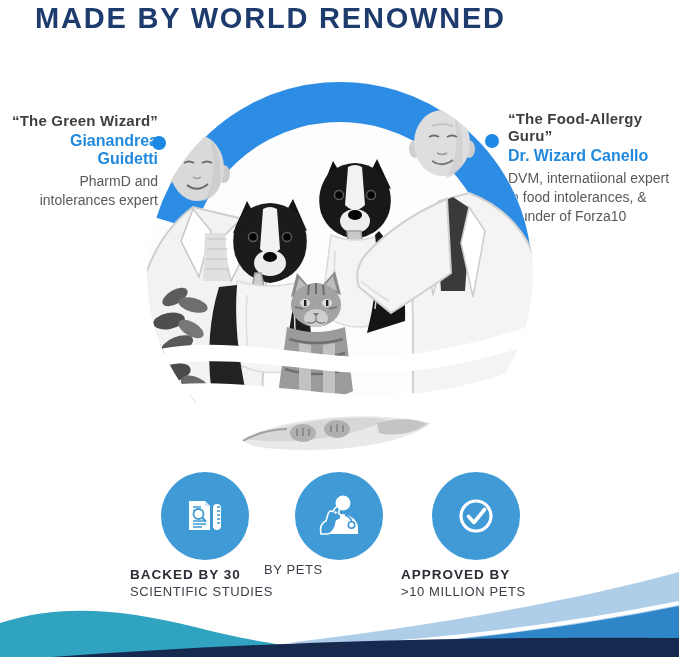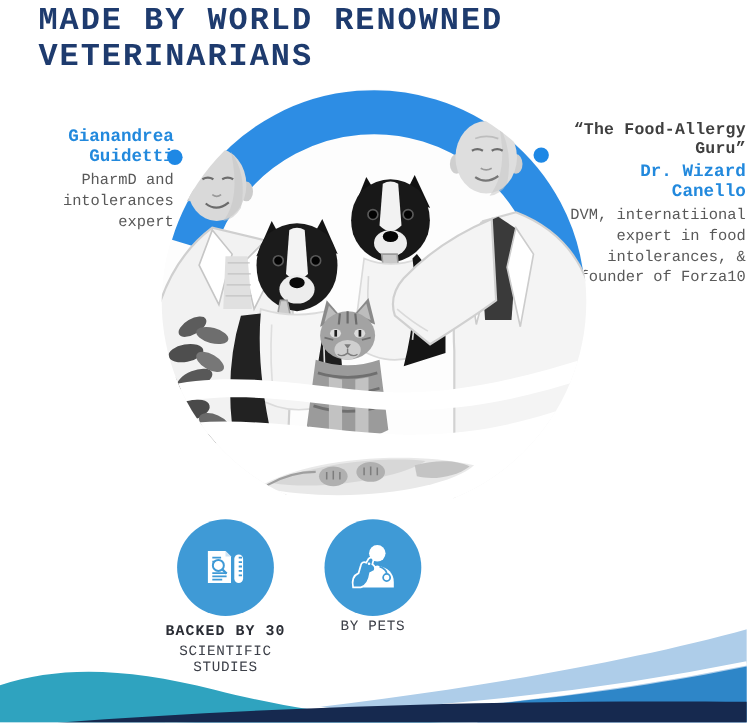--- a/index.html
+++ b/index.html
@@ -1,61 +1,61 @@
 <!DOCTYPE html>
 <html><head>
 <meta charset="utf-8">
 <style>
   html,body{margin:0;padding:0;background:#ffffff;}
   .frame{
     position:relative;width:679px;height:657px;overflow:hidden;background:#ffffff;
-    font-family:Liberation Mono, monospace;
+    font-family:Liberation Sans, sans-serif;
   }
   
   .title{
     position:absolute;left:35px;top:2px;width:620px;
     font-size:29px;font-weight:bold;color:#1e3b6e;letter-spacing:1.8px;line-height:1.14;
   }
   
   .expert{position:absolute;font-size:14px;color:#595959;}
   .expert .quote{font-size:15px;font-weight:bold;color:#3f3f3f;letter-spacing:.2px;}
   .expert .name{font-size:16px;font-weight:bold;color:#2289dd;margin-top:3px;}
   .expert .desc{margin-top:4px;line-height:1.34;}
   .expert-left{left:6px;top:112px;width:152px;text-align:right;}
-  .expert-right{left:508px;top:110px;width:170px;text-align:right;}
+  .expert-right{left:508px;top:110px;width:170px;text-align:left;}
   .accent-dot{
     position:absolute;width:14px;height:14px;border-radius:50%;background:#1e88e5;
   }
   .dot-left{left:152px;top:136px;}
   .dot-right{left:485px;top:134px;}
   
   .hero{position:absolute;left:147px;top:81px;width:386px;height:386px;}
   
-  .badge{position:absolute;top:472px;width:150px;text-align:center;}
+  .badge{position:absolute;top:472px;width:150px;}
   .badge-1{left:130px;} .badge-2{left:264px;} .badge-3{left:401px;}
   .badge .disc{
     width:88px;height:88px;border-radius:50%;background:#3f9ad6;margin:0 auto;
     display:flex;align-items:center;justify-content:center;
   }
   .badge .cap1{margin-top:7px;font-size:13.5px;font-weight:bold;color:#2a2d35;letter-spacing:1px;}
   .badge .cap2{margin-top:2px;font-size:13px;color:#3d4049;letter-spacing:.6px;}
   
   .waves{position:absolute;left:0;top:557px;width:679px;height:100px;}
 </style>
 </head>
 <body>
 
 <div class="frame">
 
   <div class="title">
     <div>MADE BY WORLD RENOWNED</div>
-    <div>VETERINARIANS</div>
   </div>
 
   <div class="expert expert-left">
+    <div class="quote">“The Green Wizard”</div>
     <div class="name">Gianandrea Guidetti</div>
     <div class="desc">PharmD and intolerances expert</div>
   </div>
   <div class="accent-dot dot-left"></div>
 
   <div class="expert expert-right">
     <div class="quote">“The Food-Allergy Guru”</div>
     <div class="name">Dr. Wizard Canello</div>
     <div class="desc">DVM, internatiional expert in food intolerances, &amp; founder of Forza10</div>
   </div>
@@ -210,20 +210,30 @@
         <path d="M13,42 Q13,25 28,22 Q43,25 43,37 L43,42 Z" fill="#ffffff"></path>
         <path d="M30,23 Q37,26 36.5,30" stroke="#3f9ad6" stroke-width="1.6" fill="none"></path>
         <circle cx="36.5" cy="33" r="3.2" fill="none" stroke="#3f9ad6" stroke-width="1.6"></circle>
         <path d="M6,42 Q4,32 11,29 L13,22 Q14,18 18,19.5 L20,16 Q23,13.5 24.5,17 L23.5,21 Q27,23 25.5,27 L21.5,29 Q20,40 13,42 Z" fill="#3f9ad6" stroke="#ffffff" stroke-width="1.6"></path>
         <circle cx="20.5" cy="20.5" r="1.2" fill="#ffffff"></circle>
       </svg>
     </div>
     <div class="cap2">BY PETS</div>
   </div>
 
+  <div class="badge badge-3">
+    <div class="disc">
+      <svg width="46" height="46" viewBox="0 0 46 46">
+        <circle cx="23" cy="23" r="15" fill="none" stroke="#ffffff" stroke-width="3.2"></circle>
+        <path d="M15.5,23.5 L21,29.5 L31.5,16.5" fill="none" stroke="#ffffff" stroke-width="3.6" stroke-linecap="round" stroke-linejoin="round"></path>
+      </svg>
+    </div>
+    <div class="cap1">APPROVED BY</div>
+    <div class="cap2">&gt;10 MILLION PETS</div>
+  </div>
 
   <svg class="waves" viewBox="0 0 679 100" preserveAspectRatio="none">
     <path d="M679,15 C560,48 380,78 210,94 C140,100 70,100 0,100 L0,100 L679,100 Z" fill="#aecde9"></path>
     <path d="M679,46 C540,74 400,90 150,100" fill="none" stroke="#ffffff" stroke-width="4"></path>
     <path d="M679,49 C540,77 400,92 160,100 L679,100 Z" fill="#2e86c8"></path>
     <path d="M0,66 C55,48 115,50 195,70 C285,93 355,98 430,100 L0,100 Z" fill="#2fa3bf"></path>
     <path d="M0,63 C55,45 116,47 196,67 C287,91 358,97 434,100" fill="none" stroke="#ffffff" stroke-width="3.5"></path>
     <path d="M52,100 C230,87 430,79 679,81 L679,100 Z" fill="#16294f"></path>
   </svg>
 

